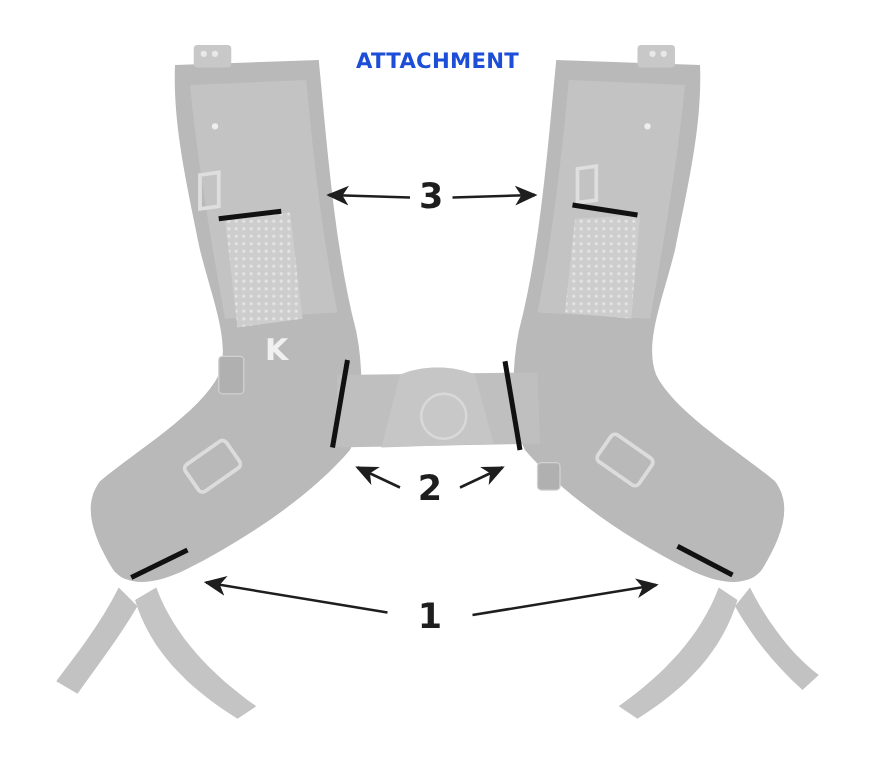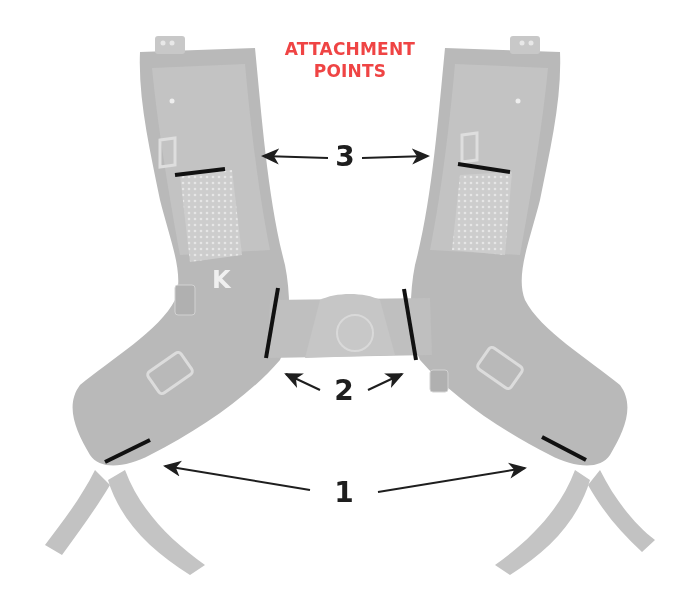--- a/index.html
+++ b/index.html
@@ -1,21 +1,21 @@
 <!DOCTYPE html>
 <html><head>
 <meta charset="utf-8">
 <style>
   html, body { margin: 0; padding: 0; background: #ffffff; }
   body { width: 700px; height: 608px; overflow: hidden; position: relative; font-family: "Liberation Sans", sans-serif; }
   .stage { position: absolute; left: 0; top: 0; width: 700px; height: 608px; }
   .title {
     position: absolute; left: 250px; top: 38px; width: 200px;
     text-align: center; font-family: "DejaVu Sans", sans-serif;
-    font-weight: bold; font-size: 17px; line-height: 22px; color: #ef4444; letter-spacing: 0.2px;
+    font-weight: bold; font-size: 17px; line-height: 22px; color: #1d4ed8; letter-spacing: 0.2px;
   }
   .title span { display: block; }
   .num {
     position: absolute; font-family: "DejaVu Sans", sans-serif; font-weight: bold;
     font-size: 28px; color: #1e1e1e; width: 30px; text-align: center;
   }
   svg { position: absolute; left: 0; top: 0; }
 </style>
 </head>
 <body>
@@ -95,20 +95,19 @@
       <line x1="362" y1="158" x2="428" y2="156" marker-end="url(#ah)"></line>
       <line x1="320" y1="390" x2="286" y2="374" marker-end="url(#ah)"></line>
       <line x1="368" y1="390" x2="402" y2="374" marker-end="url(#ah)"></line>
       <line x1="310" y1="490" x2="165" y2="466" marker-end="url(#ah)"></line>
       <line x1="378" y1="492" x2="525" y2="468" marker-end="url(#ah)"></line>
     </g>
   </svg>
 
   <div class="title">
     <span>ATTACHMENT</span>
-    <span>POINTS</span>
   </div>
 
   <div class="num" style="left:330px; top:140px;">3</div>
   <div class="num" style="left:329px; top:374px;">2</div>
   <div class="num" style="left:329px; top:476px;">1</div>
 
 </div>
 
 </body></html>

